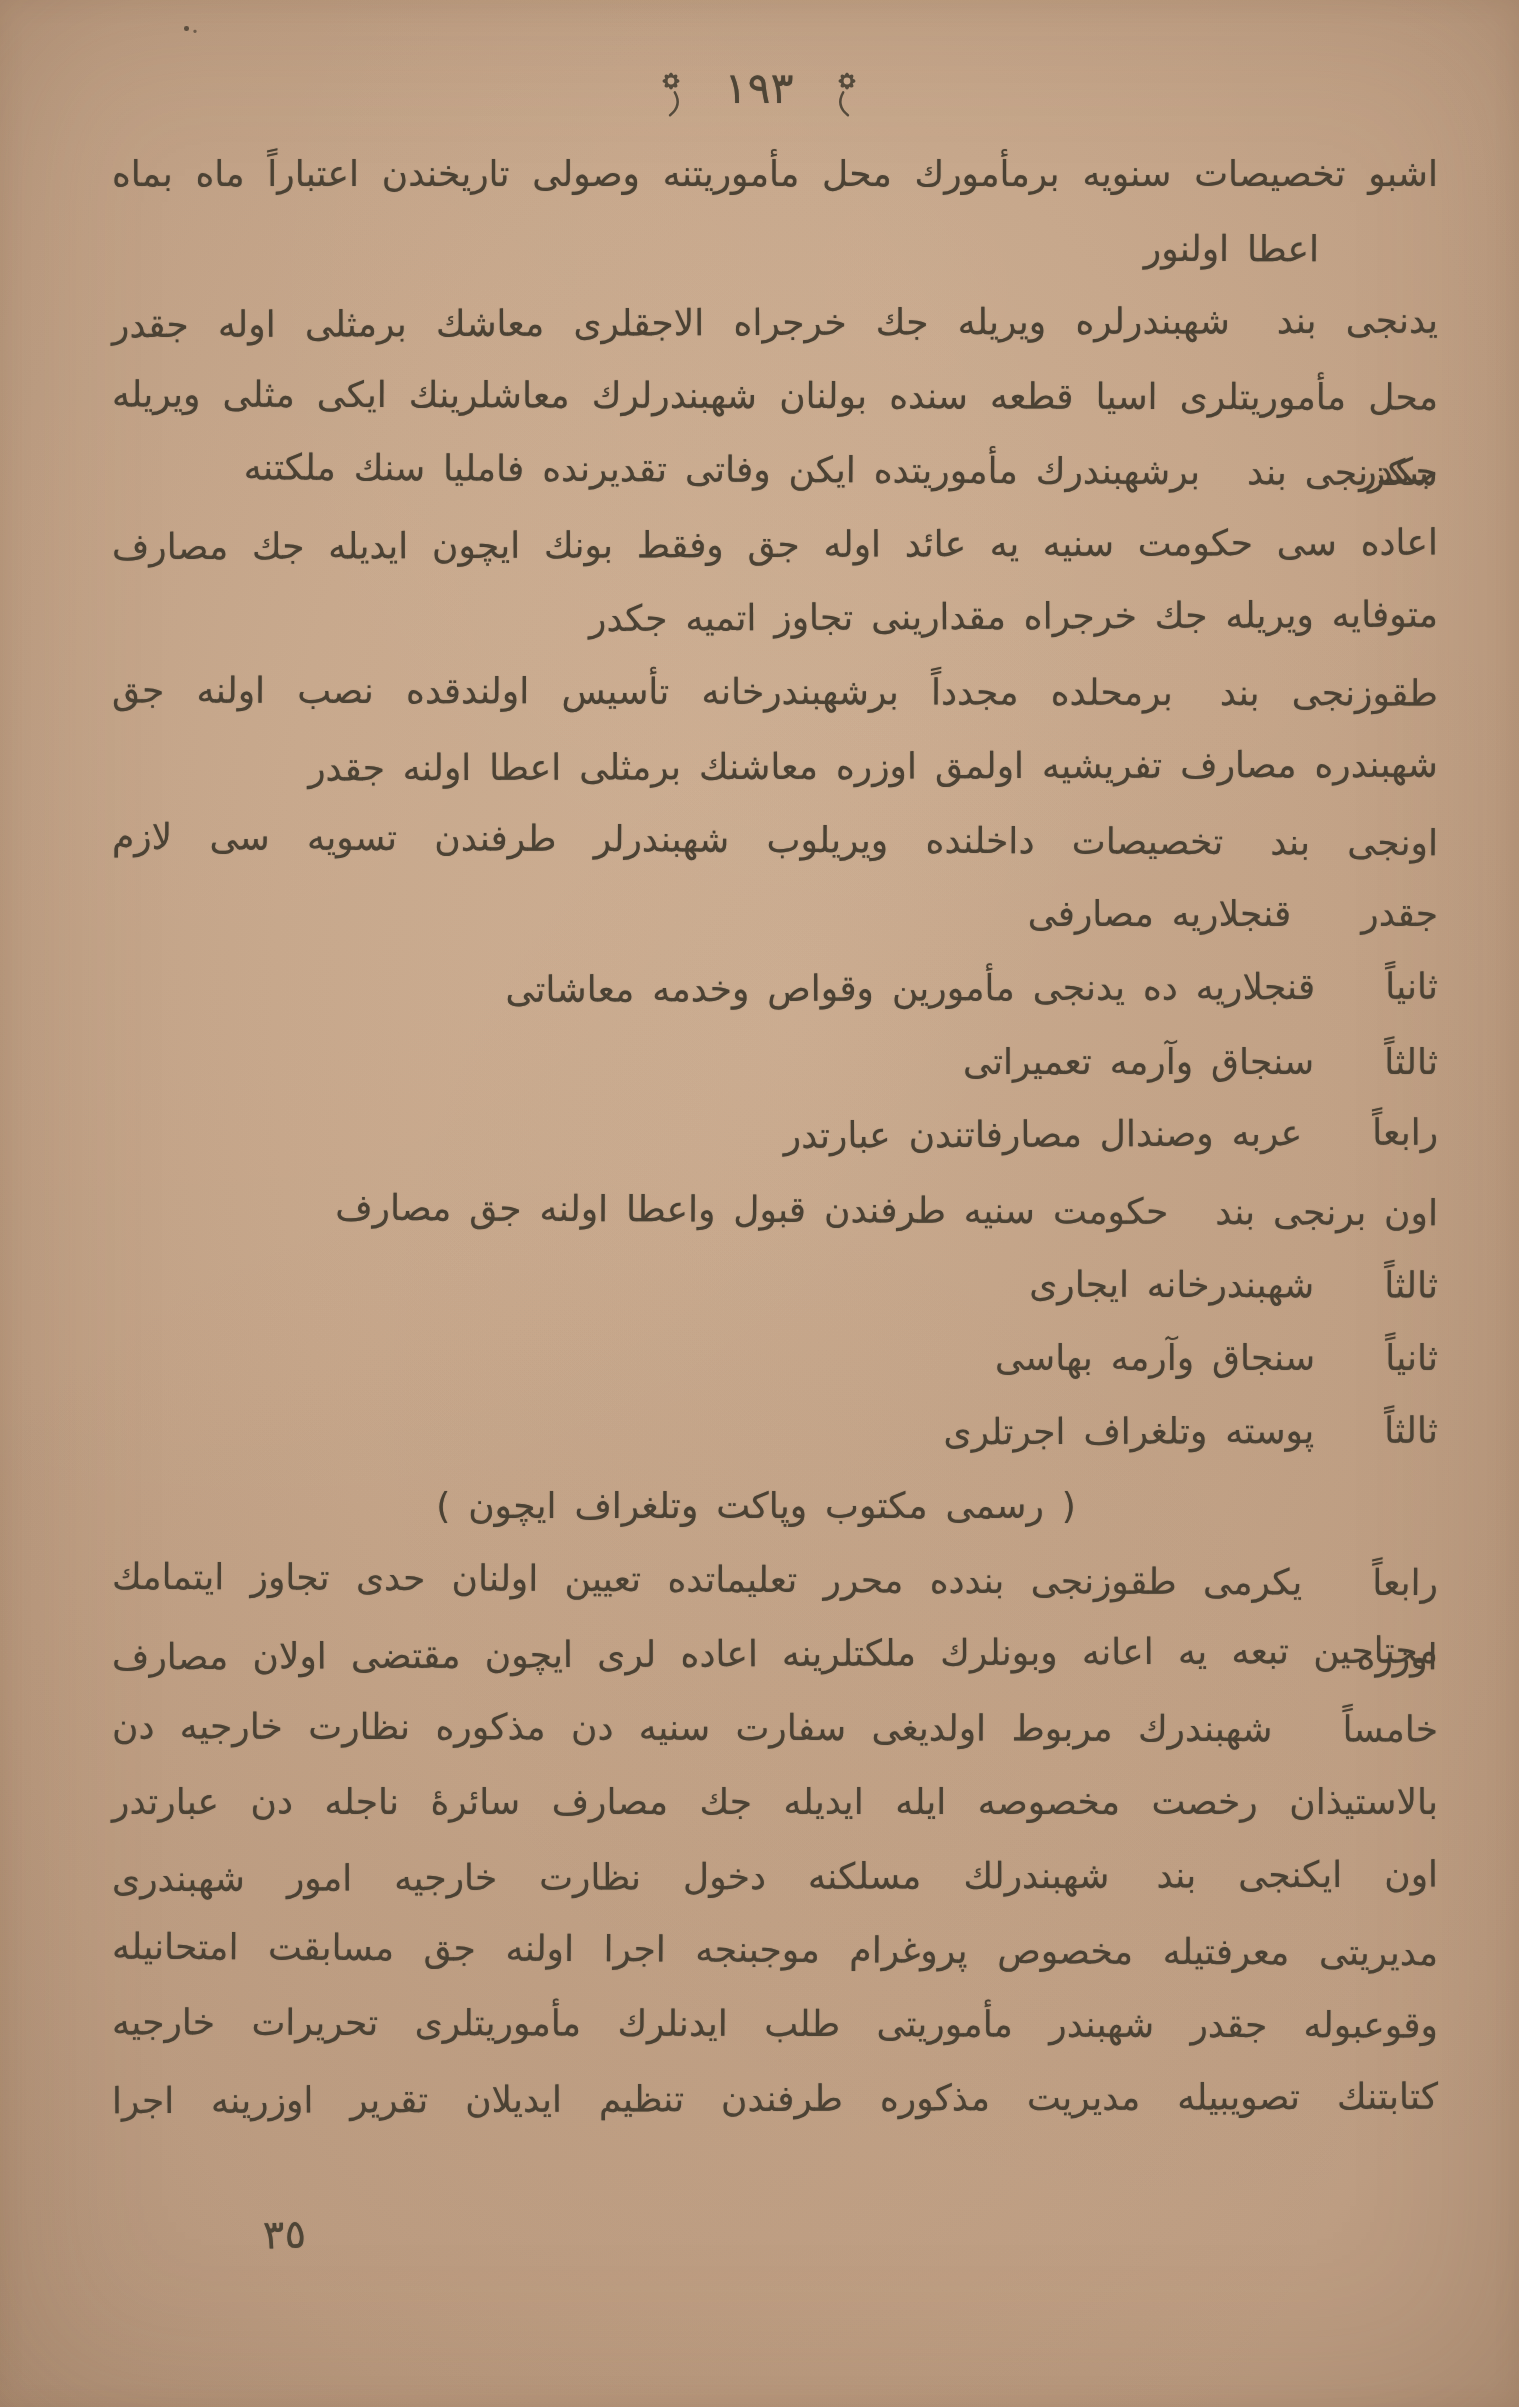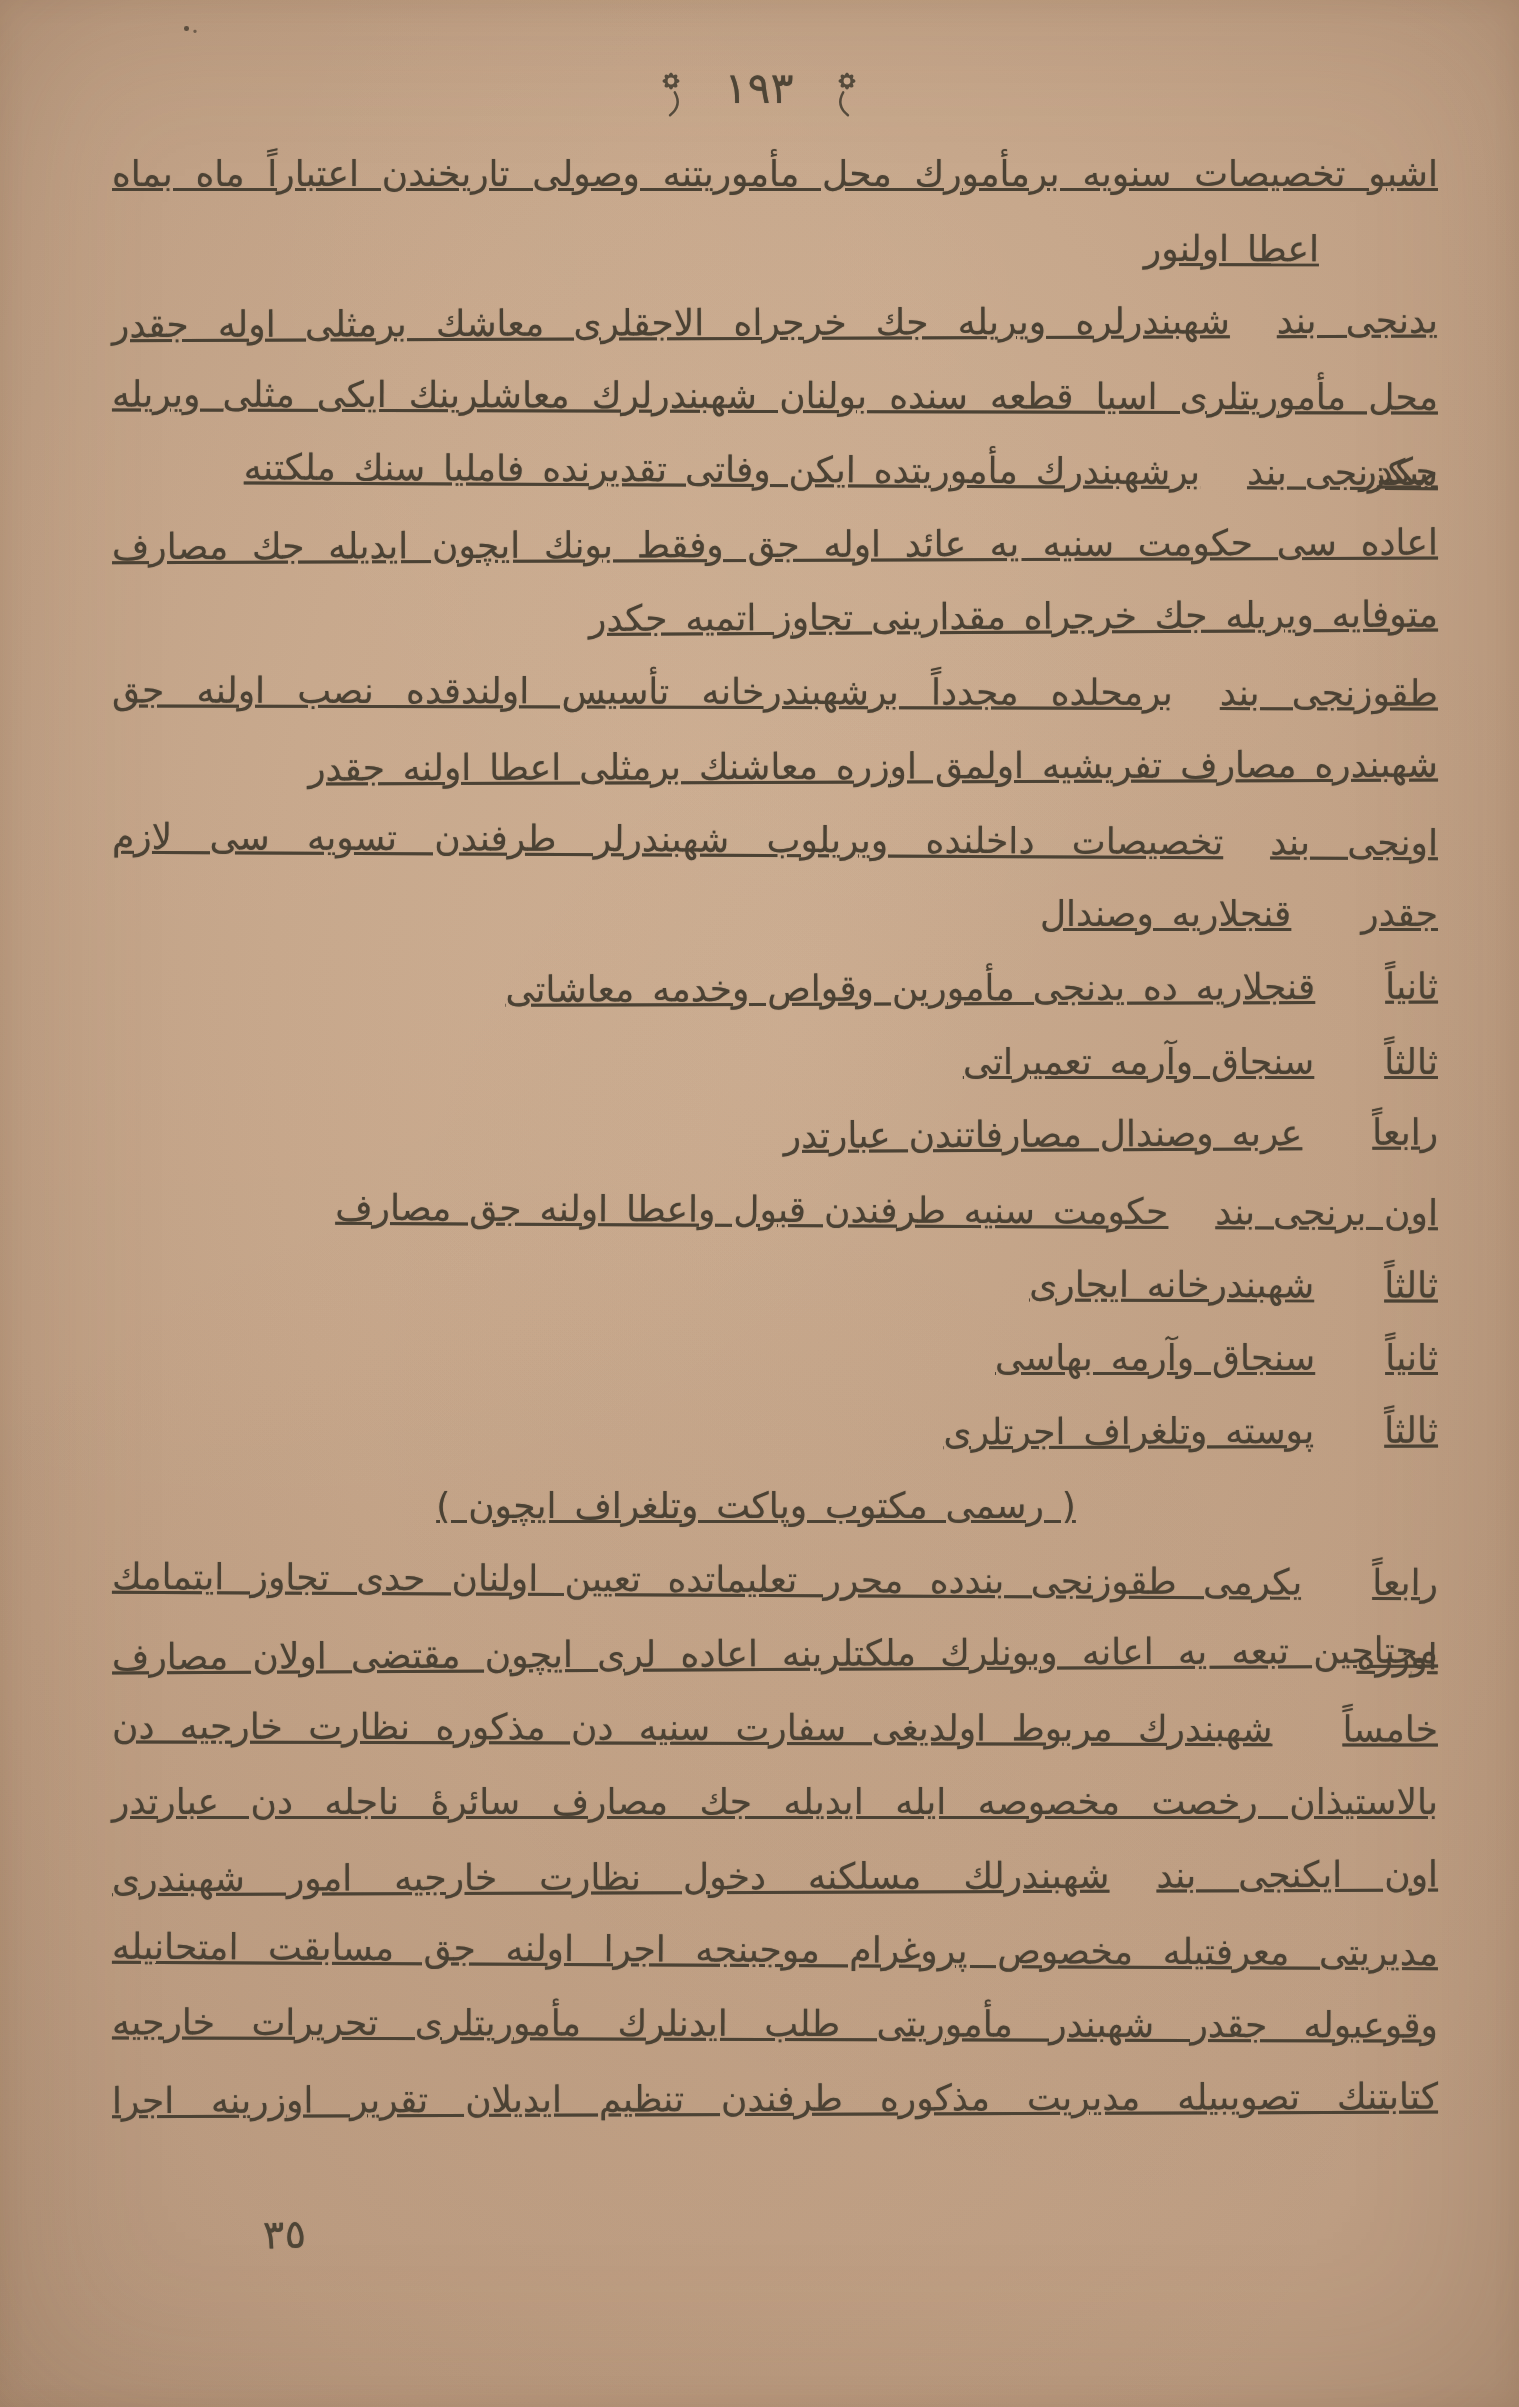--- a/index.html
+++ b/index.html
@@ -34,21 +34,20 @@
   .speck{
     position:absolute;left:185px;top:26px;width:4.7px;height:4.7px;border-radius:50%;
     background:rgba(70,60,47,.8);box-shadow:8.5px 2.8px 0 -0.9px rgba(70,60,47,.65);
   }
   .text-block{
     position:absolute;top:137px;right:81px;left:113px;
     direction:rtl;
     font-size:36px;
     text-shadow:0 0 1.1px rgba(74,65,52,.55);
     word-spacing:.18em;
-    text-decoration:underline;
   }
   .tl{height:74px;line-height:74px;text-align:right;white-space:nowrap;}
   .tl.f{white-space:normal;text-align:justify;text-align-last:justify;}
   .tl .lb{margin-inline-end:47px;}
   .t-item .lb{margin-inline-end:70px;}
   .t-end{padding-inline-start:119px;}
   .t-center{text-align:center;text-align-last:center;white-space:nowrap;padding-inline-start:38px;}
   .tl:nth-child(2n){transform:rotate(.14deg);}
   .tl:nth-child(3n){transform:rotate(-.2deg) translateY(0.9px);}
   .tl:nth-child(5n){transform:rotate(.28deg);}
@@ -99,21 +98,21 @@
       <div class="tl t-body f"><span class="tx">اشبو تخصيصات سنويه برمأمورك محل مأموريتنه وصولى تاريخندن اعتباراً ماه بماه</span></div>
       <div class="tl t-end"><span class="tx">اعطا اولنور</span></div>
       <div class="tl t-clause f"><span class="lb">يدنجى بند</span><span class="tx">شهبندرلره ويريله جك خرجراه الاجقلرى معاشك برمثلى اوله جقدر</span></div>
       <div class="tl t-body f"><span class="tx">محل مأموريتلرى اسيا قطعه سنده بولنان شهبندرلرك معاشلرينك ايكى مثلى ويريله جكدر</span></div>
       <div class="tl t-clause"><span class="lb">سكزنجى بند</span><span class="tx">برشهبندرك مأموريتده ايكن وفاتى تقديرنده فامليا سنك ملكتنه</span></div>
       <div class="tl t-body f"><span class="tx">اعاده سى حكومت سنيه يه عائد اوله جق وفقط بونك ايچون ايديله جك مصارف</span></div>
       <div class="tl t-body"><span class="tx">متوفايه ويريله جك خرجراه مقدارينى تجاوز اتميه جكدر</span></div>
       <div class="tl t-clause f"><span class="lb">طقوزنجى بند</span><span class="tx">برمحلده مجدداً برشهبندرخانه تأسيس اولندقده نصب اولنه جق</span></div>
       <div class="tl t-body"><span class="tx">شهبندره مصارف تفريشيه اولمق اوزره معاشنك برمثلى اعطا اولنه جقدر</span></div>
       <div class="tl t-clause f"><span class="lb">اونجى بند</span><span class="tx">تخصيصات داخلنده ويريلوب شهبندرلر طرفندن تسويه سى لازم</span></div>
-      <div class="tl t-item"><span class="lb">جقدر</span><span class="tx">قنجلاريه وصندال</span></div>
+      <div class="tl t-item"><span class="lb">جقدر</span><span class="tx">قنجلاريه مصارفى</span></div>
       <div class="tl t-item"><span class="lb">ثانياً</span><span class="tx">قنجلاريه ده يدنجى مأمورين وقواص وخدمه معاشاتى</span></div>
       <div class="tl t-item"><span class="lb">ثالثاً</span><span class="tx">سنجاق وآرمه تعميراتى</span></div>
       <div class="tl t-item"><span class="lb">رابعاً</span><span class="tx">عربه وصندال مصارفاتندن عبارتدر</span></div>
       <div class="tl t-clause"><span class="lb">اون برنجى بند</span><span class="tx">حكومت سنيه طرفندن قبول واعطا اولنه جق مصارف</span></div>
       <div class="tl t-item"><span class="lb">ثالثاً</span><span class="tx">شهبندرخانه ايجارى</span></div>
       <div class="tl t-item"><span class="lb">ثانياً</span><span class="tx">سنجاق وآرمه بهاسى</span></div>
       <div class="tl t-item"><span class="lb">ثالثاً</span><span class="tx">پوسته وتلغراف اجرتلرى</span></div>
       <div class="tl t-center"><span class="tx">( رسمى مكتوب وپاكت وتلغراف ايچون )</span></div>
       <div class="tl t-item f"><span class="lb">رابعاً</span><span class="tx">يكرمى طقوزنجى بندده محرر تعليماتده تعيين اولنان حدى تجاوز ايتمامك اوزره</span></div>
       <div class="tl t-body f"><span class="tx">محتاجين تبعه يه اعانه وبونلرك ملكتلرينه اعاده لرى ايچون مقتضى اولان مصارف</span></div>

